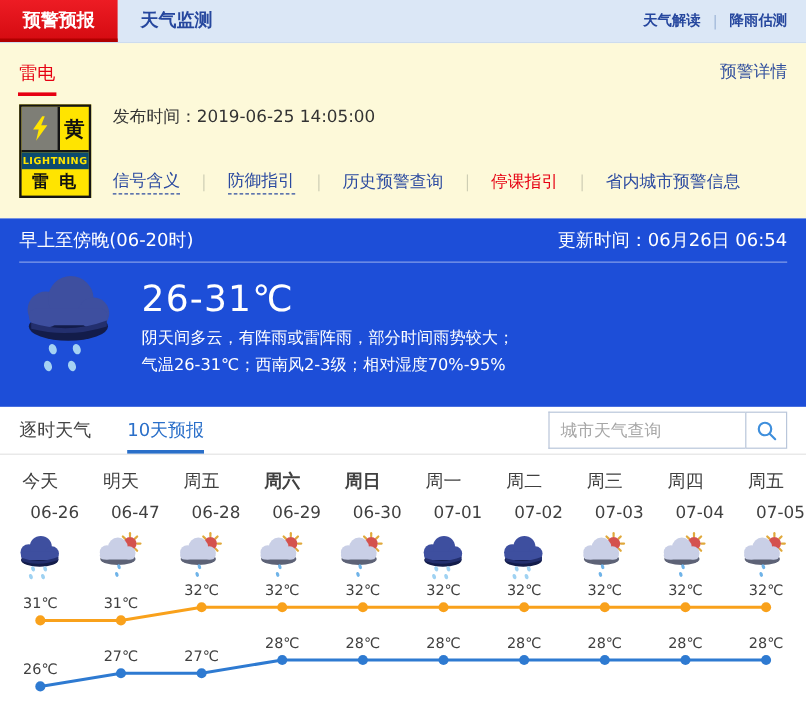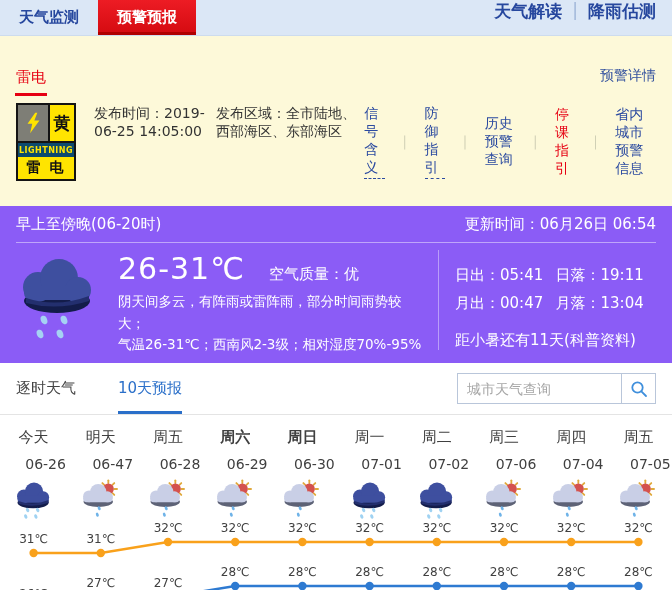--- a/index.html
+++ b/index.html
@@ -8,70 +8,70 @@
     font-family: "DejaVu Sans", "Liberation Sans", sans-serif;
     background: #fff; color: #333;
   }
   
   .topnav { height: 36px; background: #dbe7f6; display: flex; align-items: stretch;
             border-bottom: 1px solid #cddcee; }
   .nav-tab { padding: 0 19px; display: flex; align-items: center;
              font-size: 15px; font-weight: bold; color: #26479e; cursor: pointer; }
   .nav-tab.active { background: linear-gradient(#ed1c24, #d40a10); color: #fff;
                     box-shadow: inset 0 -3px 0 #b00000; }
-  .nav-right { margin-left: auto; display: flex; padding-right: 16px;
-               font-size: 17px; font-weight: bold; color: #26479e; }
+  .nav-right { margin-left: auto; display: flex; align-items: center; padding-right: 16px;
+               font-size: 12px; font-weight: bold; color: #26479e; }
   .nav-sep { color: #9fb6d8; font-weight: normal; margin: 0 10px; }
   
-  .warning-panel { background: #fdf9d9; height: 170px; padding: 16px 16px; }
+  .warning-panel { background: #fdf9d9; height: 146px; padding: 0 16px; }
   .warning-tabbar { display: flex; align-items: flex-end; padding-top: 13px; height: 44px; }
   .warning-type { color: #e60012; font-size: 15px; padding-bottom: 9px; position: relative; cursor: pointer; }
   .warning-type::after { content: ""; position: absolute; left: -1px; right: -1px; bottom: 0;
                          height: 3px; background: #e60012; }
   .warning-detail { margin-left: auto; color: #33519e; font-size: 14px; padding-bottom: 11px;
                     text-decoration: none; cursor: pointer; }
   .warning-body { display: flex; margin-top: 7px; }
   .badge { width: 60px; height: 78px; background: #ffe400; border: 2px solid #141414;
            display: flex; flex-direction: column; flex-shrink: 0; }
   .badge-top { display: flex; height: 38px; border-bottom: 2px solid #141414; }
   .badge-bolt { width: 32px; background: #7e7e76; display: flex; align-items: center;
                 justify-content: center; border-right: 2px solid #141414; }
   .badge-level { flex: 1; display: flex; align-items: center; justify-content: center;
                  font-size: 17px; font-weight: bold; color: #111; }
   .badge-en { height: 14px; background: #0c4a6e; color: #ffe400; font-size: 8px; font-weight: bold;
               display: flex; align-items: center; justify-content: center; letter-spacing: .5px; }
   .badge-name { flex: 1; display: flex; align-items: center; justify-content: center;
                 font-size: 14px; font-weight: bold; color: #111; letter-spacing: 2px; }
-  .warning-info { margin-left: 18px; display: flex; flex-direction: row;
+  .warning-info { margin-left: 18px; display: flex; flex-direction: column;
                   justify-content: space-between; padding: 2px 0 3px; font-size: 14px; color: #333; }
   .warning-links { display: flex; align-items: center; font-size: 14px; }
   .wlink { color: #2b4aa0; text-decoration: none; cursor: pointer; }
   .wlink.dashed { border-bottom: 1px dashed #2b4aa0; padding-bottom: 1px; }
   .wlink.red { color: #e60012; }
   .wsep { color: #c9c9b0; margin: 0 13px; }
   
-  .today-panel { background: #8b5cf6; height: 157px; color: #fff; padding: 0 16px; }
+  .today-panel { background: #1d4ed8; height: 157px; color: #fff; padding: 0 16px; }
   .today-header { display: flex; font-size: 15px; padding: 9px 0 8px;
                   border-bottom: 1px solid rgba(255,255,255,.45); }
   .today-update { margin-left: auto; }
   .today-body { display: flex; align-items: center; }
   .big-icon { width: 96px; flex-shrink: 0; margin-top: 6px; }
   .today-main { flex: 1; padding: 8px 14px 0 6px; }
   .temp-row { display: flex; align-items: baseline; }
   .big-temp { font-size: 30px; font-weight: normal; letter-spacing: 1px; }
   .air { font-size: 15px; margin-left: 24px; }
   .desc { font-size: 13.5px; line-height: 1.6; margin-top: 5px; }
   .sun-moon { width: 218px; flex-shrink: 0; border-left: 1px solid rgba(255,255,255,.4);
               padding: 16px 0 0 16px; font-size: 15px; margin-top: 2px; }
   .sm-row { display: flex; margin-bottom: 9px; }
   .sm-item { width: 104px; }
   .solar-term { margin-top: 18px; font-size: 15px; cursor: pointer; }
   
-  .forecast-tabbar { height: 52px; display: flex; align-items: center; padding: 0 16px;
-                     border-bottom: 1px solid #e4e4e4; gap: 12px; }
+  .forecast-tabbar { height: 40px; display: flex; align-items: center; padding: 0 16px;
+                     border-bottom: 1px solid #e4e4e4; }
   .f-tab { font-size: 15px; color: #444; height: 100%; display: flex; align-items: center;
            margin-right: 30px; position: relative; cursor: pointer; }
   .f-tab.active { color: #2a6fc9; }
   .f-tab.active::after { content: ""; position: absolute; left: 0; right: 0; bottom: 0;
                          height: 3px; background: #2a6fc9; }
   .search { margin-left: auto; display: flex; height: 31px; }
   .search input { width: 164px; border: 1px solid #b9c6da; border-right: none; padding: 0 9px;
                   font-size: 14px; color: #333; outline: none;
                   font-family: "DejaVu Sans", "Liberation Sans", sans-serif; }
   .search input::placeholder { color: #a6a6a6; }
@@ -84,22 +84,22 @@
   .day-date { font-size: 14px; color: #404040; margin-top: 9px; margin-left: 24px; }
   .day-icon { margin-top: 7px; height: 42px; display: flex; align-items: center; justify-content: center; }
   .day-col { cursor: pointer; }
   #temp-chart { display: block; }
   #temp-chart text { font-size: 12px; fill: #404040; }
 </style>
 </head>
 <body>
 
 <nav class="topnav">
+  <div class="nav-tab active">预警预报</div>
   <div class="nav-tab">天气监测</div>
-  <div class="nav-tab active">预警预报</div>
   <div class="nav-right">
     <a>天气解读</a>
     <span class="nav-sep">|</span>
     <a>降雨估测</a>
   </div>
 </nav>
 
 <section class="warning-panel">
   <div class="warning-tabbar">
     <span class="warning-type">雷电</span>
@@ -114,23 +114,20 @@
           </svg>
         </div>
         <div class="badge-level">黄</div>
       </div>
       <div class="badge-en">LIGHTNING</div>
       <div class="badge-name">雷 电</div>
     </div>
     <div class="warning-info">
       <div>
         <span>发布时间：</span><span>2019-06-25 14:05:00</span>
-      </div>
-      <div>
-        <span>发布区域：</span><span>全市陆地、西部海区、东部海区</span>
       </div>
       <div class="warning-links">
         <a class="wlink dashed">信号含义</a>
         <span class="wsep">｜</span>
         <a class="wlink dashed">防御指引</a>
         <span class="wsep">｜</span>
         <a class="wlink">历史预警查询</a>
         <span class="wsep">｜</span>
         <a class="wlink red">停课指引</a>
         <span class="wsep">｜</span>
@@ -164,39 +161,25 @@
             <ellipse cx="48" cy="66" rx="3.2" ry="4.4" transform="rotate(-20 48 66)"></ellipse>
             <ellipse cx="24" cy="80" rx="3.2" ry="4.4" transform="rotate(-20 24 80)"></ellipse>
             <ellipse cx="44" cy="80" rx="3.2" ry="4.4" transform="rotate(-20 44 80)"></ellipse>
           </g>
         </g>
       </svg>
     </div>
     <div class="today-main">
       <div class="temp-row">
         <span class="big-temp">26-31℃</span>
-        <span class="air">
-          <span>空气质量：</span><span>优</span>
-        </span>
       </div>
       <div class="desc">
         <div>阴天间多云，有阵雨或雷阵雨，部分时间雨势较大；</div>
         <div>气温26-31℃；西南风2-3级；相对湿度70%-95%</div>
       </div>
-    </div>
-    <div class="sun-moon">
-      <div class="sm-row">
-        <span class="sm-item"><span>日出：</span><span>05:41</span></span>
-        <span class="sm-item"><span>日落：</span><span>19:11</span></span>
-      </div>
-      <div class="sm-row">
-        <span class="sm-item"><span>月出：</span><span>00:47</span></span>
-        <span class="sm-item"><span>月落：</span><span>13:04</span></span>
-      </div>
-      <div class="solar-term">距小暑还有11天(科普资料)</div>
     </div>
   </div>
 </section>
 
 <div class="forecast-tabbar">
   <div class="f-tab">逐时天气</div>
   <div class="f-tab active">10天预报</div>
   <div class="search">
     <input type="text" placeholder="城市天气查询" style="">
     <div class="search-btn">
@@ -390,21 +373,21 @@
     <ellipse cx="17" cy="33" rx="1.7" ry="2.5" transform="rotate(-20 17 33)"></ellipse>
     <ellipse cx="28" cy="33" rx="1.7" ry="2.5" transform="rotate(-20 28 33)"></ellipse>
     <ellipse cx="15" cy="40" rx="1.7" ry="2.5" transform="rotate(-20 15 40)"></ellipse>
     <ellipse cx="26" cy="40" rx="1.7" ry="2.5" transform="rotate(-20 26 40)"></ellipse>
   </g>
 </svg>
       </div>
     </div>
     <div class="day-col">
       <div class="day-name">周三</div>
-      <div class="day-date">07-06</div>
+      <div class="day-date">07-03</div>
       <div class="day-icon">
 <svg width="44" height="42" viewBox="0 0 48 44">
   <g stroke="#e0a93c" stroke-width="2" stroke-linecap="round">
     <line x1="32" y1="0.5" x2="32" y2="3.5"></line>
             <line x1="32" y1="16.5" x2="32" y2="19.5"></line>
     <line x1="22.5" y1="10" x2="25.5" y2="10"></line>
             <line x1="38.5" y1="10" x2="41.5" y2="10"></line>
     <line x1="25.5" y1="3.5" x2="27.5" y2="5.5"></line>
             <line x1="36.5" y1="14.5" x2="38.5" y2="16.5"></line>
     <line x1="38.5" y1="3.5" x2="36.5" y2="5.5"></line>

